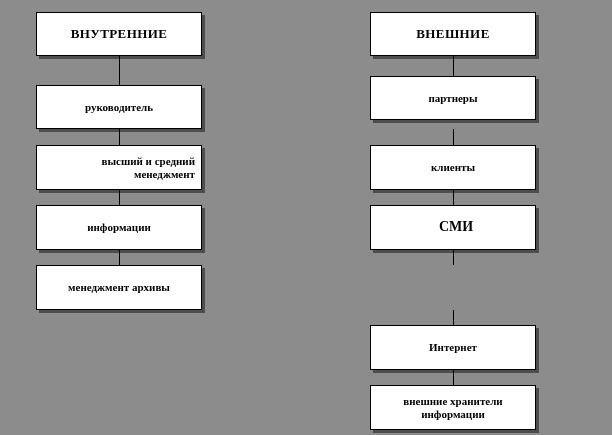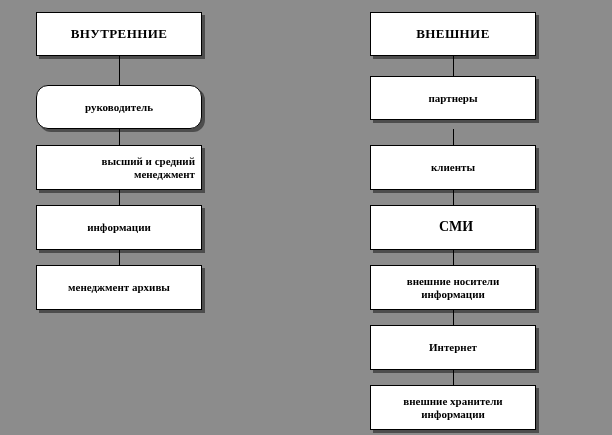--- a/index.html
+++ b/index.html
@@ -68,21 +68,21 @@
 <div class="canvas">
 
   <div class="column col-left">
 
     <div class="node header" style="left:22px; top:12px; width:166px; height:44px;">
       <span class="label">ВНУТРЕННИЕ</span>
     </div>
 
     <div class="connector" style="left:105px; top:56px; height:29px;"></div>
 
-    <div class="node normal" style="left:22px; top:85px; width:166px; height:44px;border-radius:12px;">
+    <div class="node normal" style="left:22px; top:85px; width:166px; height:44px;">
       <span class="label">руководитель</span>
     </div>
 
     <div class="connector" style="left:105px; top:129px; height:16px;"></div>
 
     <div class="node normal" style="left:22px; top:145px; width:166px; height:45px;text-align:right;">
       <span class="label">высший и средний менеджмент</span>
     </div>
 
     <div class="connector" style="left:105px; top:190px; height:15px;"></div>
@@ -118,23 +118,20 @@
     </div>
 
     <div class="connector" style="left:115px; top:190px; height:15px;"></div>
 
     <div class="node big" style="left:32px; top:205px; width:166px; height:45px;padding-left:12px;">
       <span class="label">СМИ</span>
     </div>
 
     <div class="connector" style="left:115px; top:250px; height:15px;"></div>
 
-    <div class="node normal" style="left:32px; top:265px; width:166px; height:45px;">
-      <span class="label">внешние носители информации</span>
-    </div>
 
     <div class="connector" style="left:115px; top:310px; height:15px;"></div>
 
     <div class="node normal" style="left:32px; top:325px; width:166px; height:45px;">
       <span class="label">Интернет</span>
     </div>
 
     <div class="connector" style="left:115px; top:370px; height:15px;"></div>
 
     <div class="node normal" style="left:32px; top:385px; width:166px; height:45px;">

